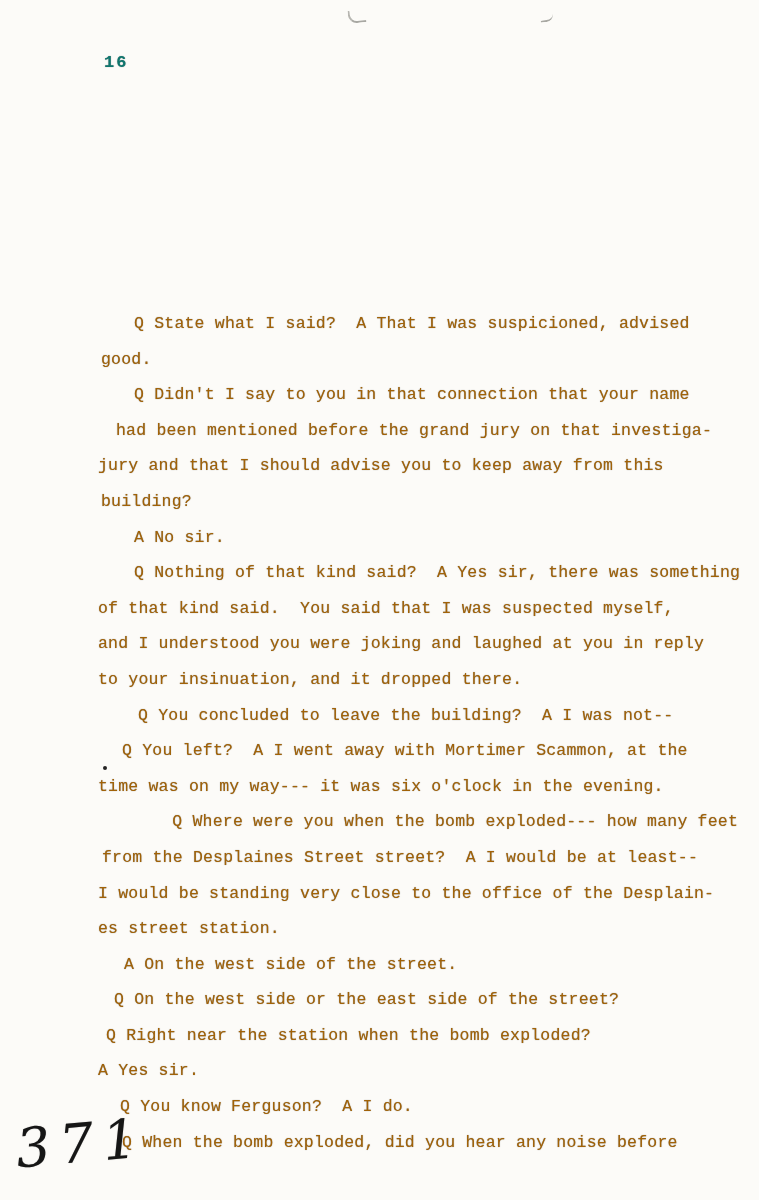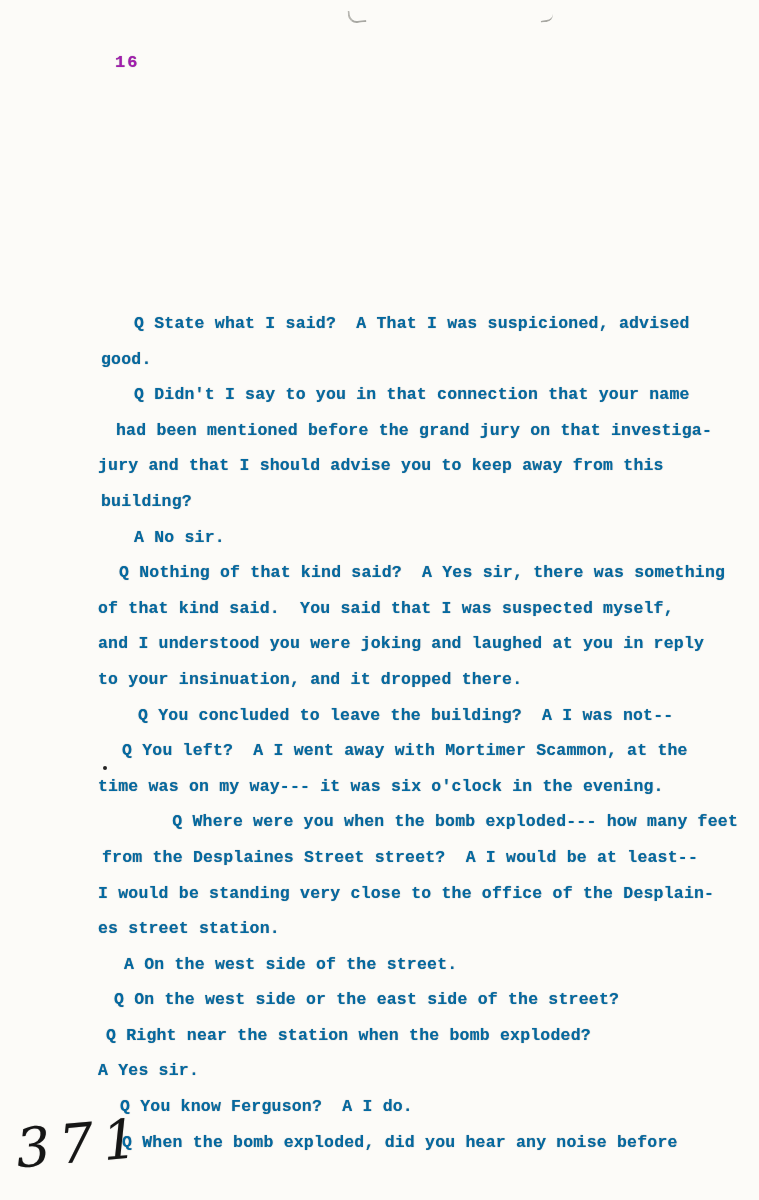--- a/index.html
+++ b/index.html
@@ -12,44 +12,43 @@
     width: 759px;
     height: 1200px;
     background: #fcfbf8;
     overflow: hidden;
     font-family: "Liberation Mono", "DejaVu Sans Mono", monospace;
     color: #1e1e1e;
   }
   
   .page-number {
     position: absolute;
-    left: 115px;
+    left: 104px;
     top: 53px;
     font-size: 17px;
     font-weight: bold;
     letter-spacing: 2px;
-    color: #a21caf;
+    color: #0f766e;
     text-shadow: 0 0 1px rgba(20,20,20,0.45);
   }
   
   .transcript {
     position: absolute;
     left: 98px;
     top: 306px;
     width: 640px;
   }
   .line {
     white-space: pre;
     font-size: 16.5px;
     line-height: 35.6px;
     height: 35.6px;
     letter-spacing: 0.2px;
-    color: #0369a1;
+    color: #a16207;
     text-shadow: 0 0 1px rgba(25,25,25,0.5);
-    font-weight: bold;
   }
   
   .handwritten {
     position: absolute;
     left: 16px;
     top: 1112px;
     font-family: "DejaVu Serif", serif;
     font-style: italic;
     font-size: 54px;
     letter-spacing: 9px;
@@ -104,21 +103,21 @@
 
   <div class="transcript">
 
   <div class="line" style="margin-left: 36px;">Q State what I said?  A That I was suspicioned, advised</div>
       <div class="line" style="margin-left: 3px;">good.</div>
       <div class="line" style="margin-left: 36px;">Q Didn't I say to you in that connection that your name</div>
       <div class="line" style="margin-left: 18px;">had been mentioned before the grand jury on that investiga-</div>
       <div class="line" style="margin-left: 0px;">jury and that I should advise you to keep away from this</div>
       <div class="line" style="margin-left: 3px;">building?</div>
       <div class="line" style="margin-left: 36px;">A No sir.</div>
-      <div class="line" style="margin-left: 21px;">Q Nothing of that kind said?  A Yes sir, there was something</div>
+      <div class="line" style="margin-left: 36px;">Q Nothing of that kind said?  A Yes sir, there was something</div>
       <div class="line" style="margin-left: 0px;">of that kind said.  You said that I was suspected myself,</div>
       <div class="line" style="margin-left: 0px;">and I understood you were joking and laughed at you in reply</div>
       <div class="line" style="margin-left: 0px;">to your insinuation, and it dropped there.</div>
       <div class="line" style="margin-left: 40px;">Q You concluded to leave the building?  A I was not--</div>
       <div class="line" style="margin-left: 24px;">Q You left?  A I went away with Mortimer Scammon, at the</div>
       <div class="line" style="margin-left: 0px;">time was on my way--- it was six o'clock in the evening.</div>
       <div class="line" style="margin-left: 30px; text-align: right;">Q Where were you when the bomb exploded--- how many feet</div>
       <div class="line" style="margin-left: 4px;">from the Desplaines Street street?  A I would be at least--</div>
       <div class="line" style="margin-left: 0px;">I would be standing very close to the office of the Desplain-</div>
       <div class="line" style="margin-left: 0px;">es street station.</div>

